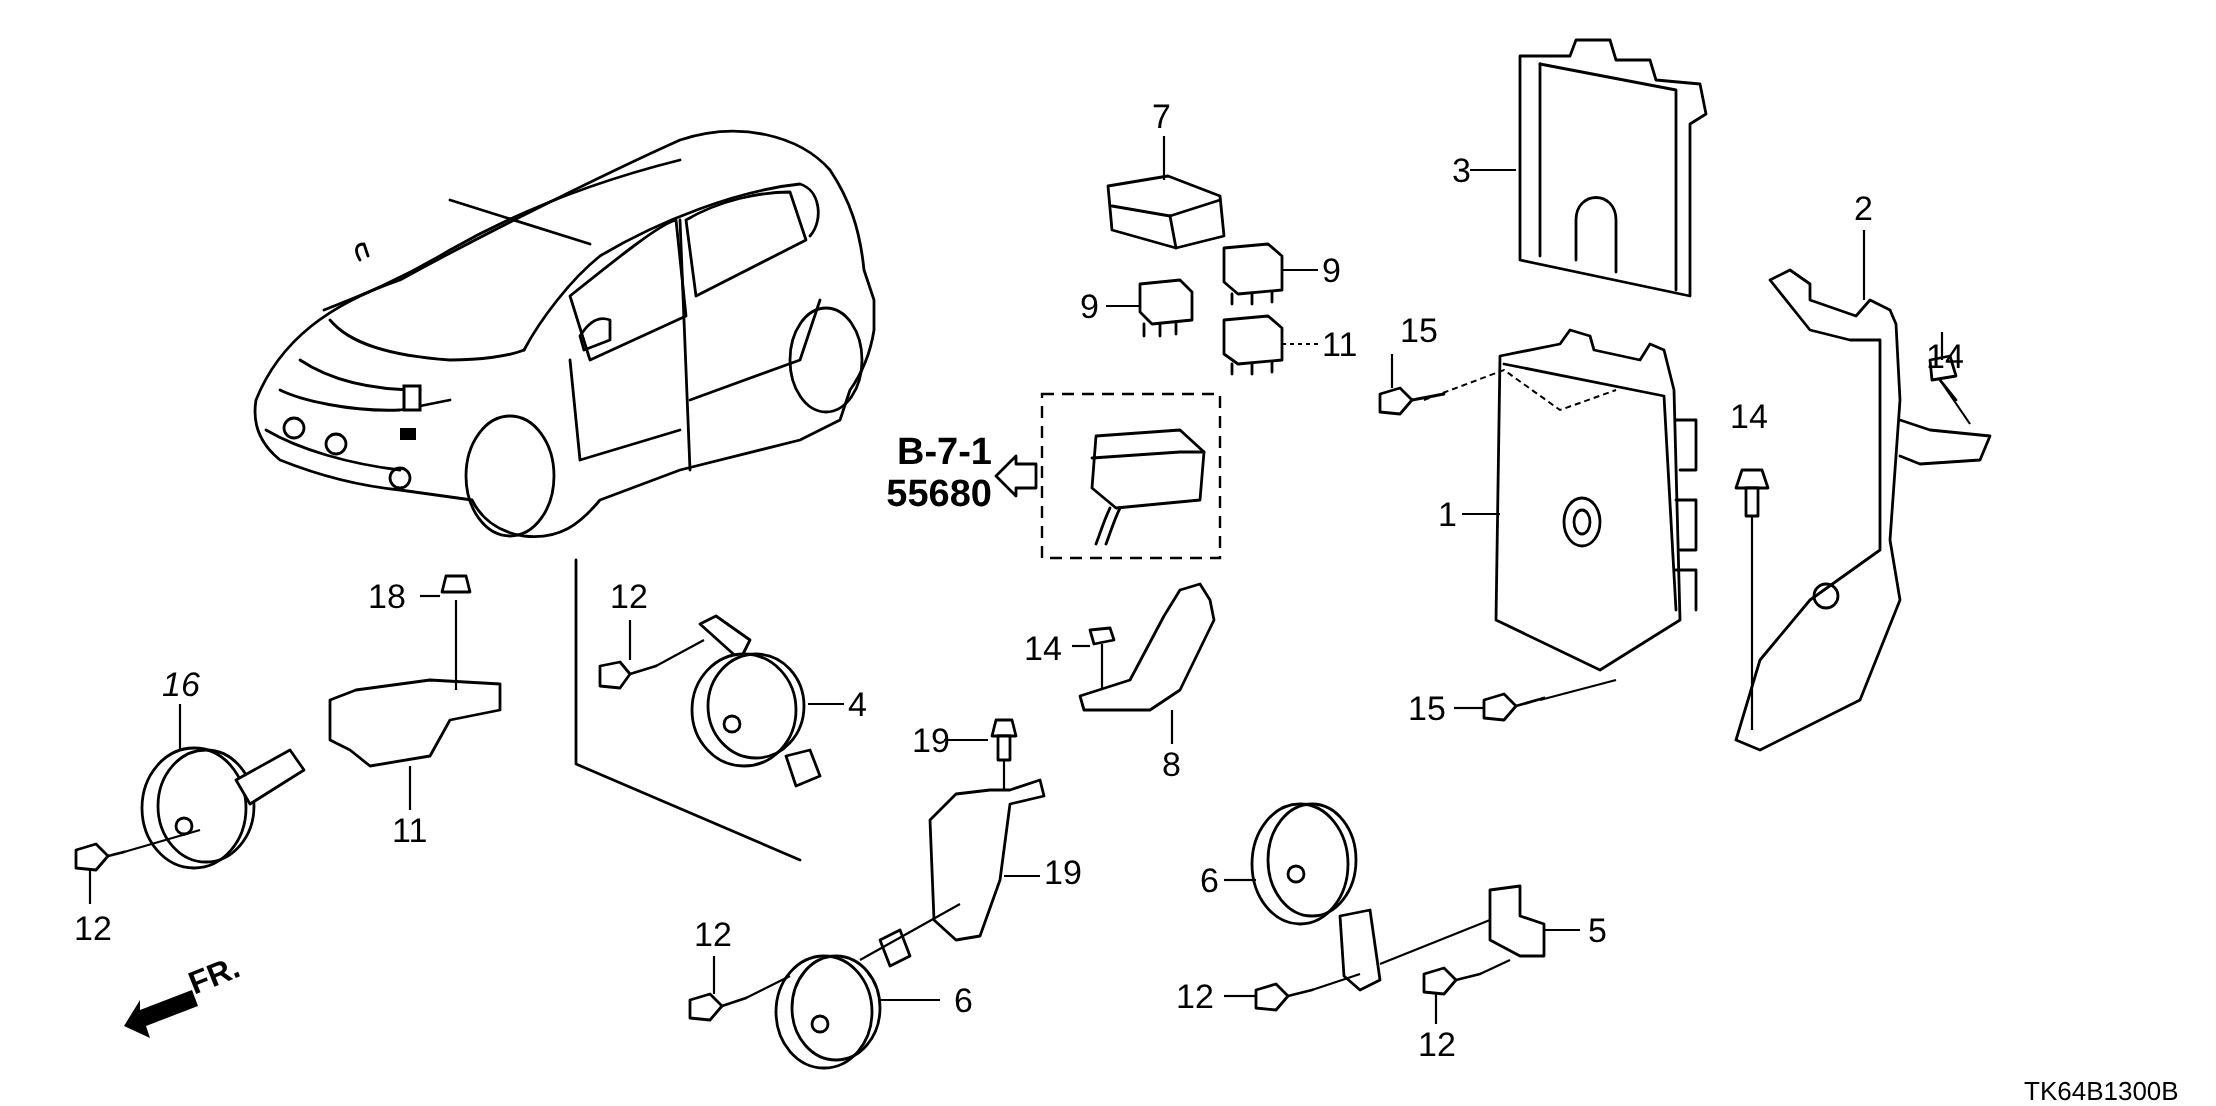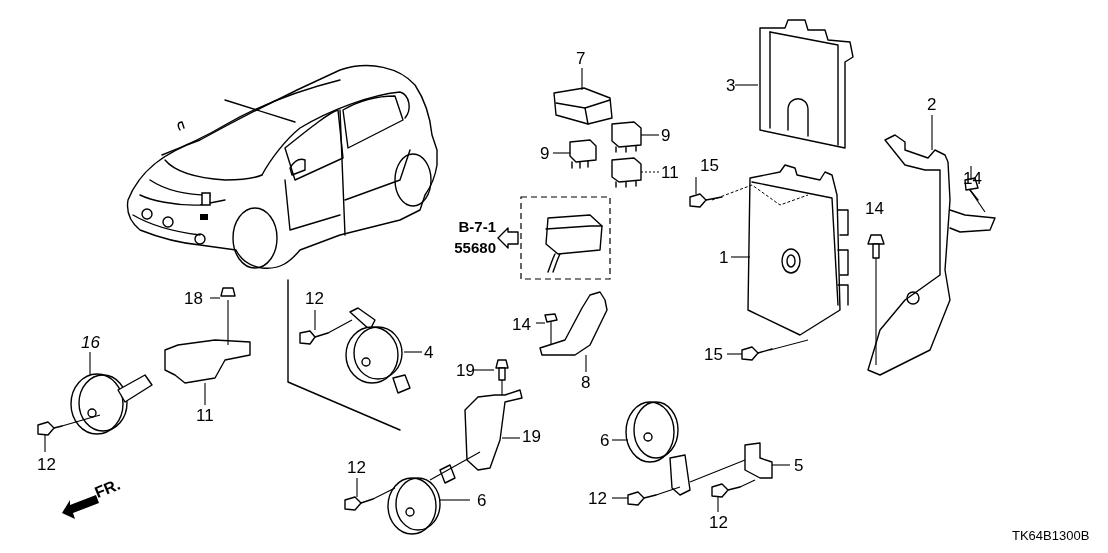--- a/index.html
+++ b/index.html
@@ -1,20 +1,20 @@
 <!DOCTYPE html>
 <html><head>
 <meta charset="utf-8">
 <style>
   html, body { margin:0; padding:0; background:#ffffff; }
   body { width:1108px; height:553px; position:relative; overflow:hidden; font-family:"Liberation Sans", sans-serif; color:#000; }
   #canvas { position:absolute; left:0; top:0; width:1108px; height:553px; }
   .callout { position:absolute; font-family:"Liberation Sans", sans-serif; font-size:17px; line-height:17px; color:#000; white-space:nowrap; }
-  .ref-label { position:absolute; font-family:"Liberation Sans", sans-serif; font-weight:bold; font-size:15px; line-height:21px; color:#000; text-align:right; }
-  .diagram-code { position:absolute; font-family:"Liberation Sans", sans-serif; font-size:13px; color:#000; }
+  .ref-label { position:absolute; font-family:"Liberation Sans", sans-serif; font-weight:bold; font-size:19px; line-height:21px; color:#000; text-align:right; }
+  .diagram-code { position:absolute; font-family:"Liberation Sans", sans-serif; font-size:13px; color:#000;margin-top:10px; }
   .fr-label { position:absolute; font-family:"Liberation Sans", sans-serif; font-weight:bold; font-size:16px; color:#000; transform:rotate(-22deg); transform-origin:left bottom; }
   svg .ln { fill:none; stroke:#000; stroke-width:1.4; stroke-linejoin:round; stroke-linecap:round; }
   svg .thin { fill:none; stroke:#000; stroke-width:1; }
   svg .fill-w { fill:#fff; stroke:#000; stroke-width:1.4; stroke-linejoin:round; }
   svg .dash { fill:none; stroke:#000; stroke-width:1.2; stroke-dasharray:6 4; }
   svg .leader { fill:none; stroke:#000; stroke-width:1.1; }
 </style>
 </head>
 <body>
 

